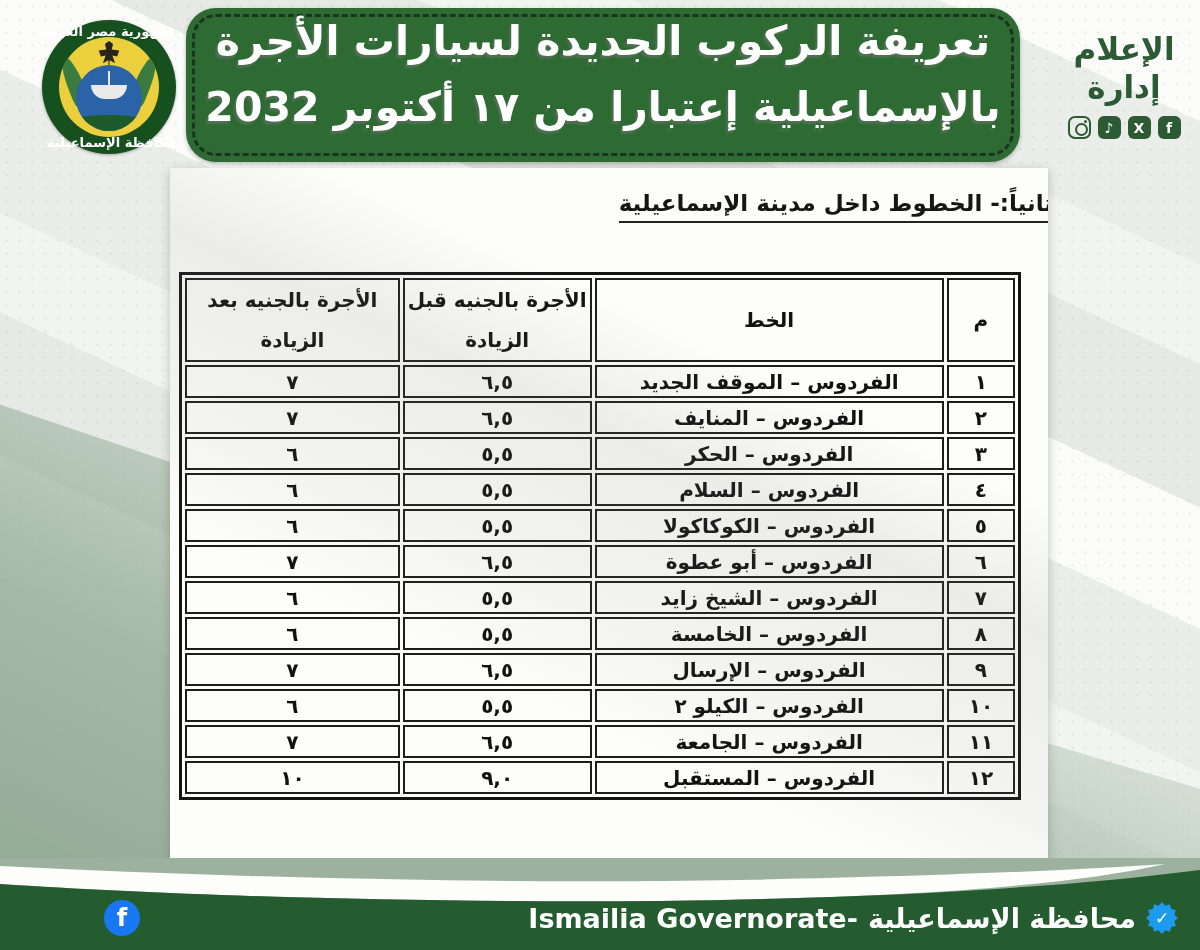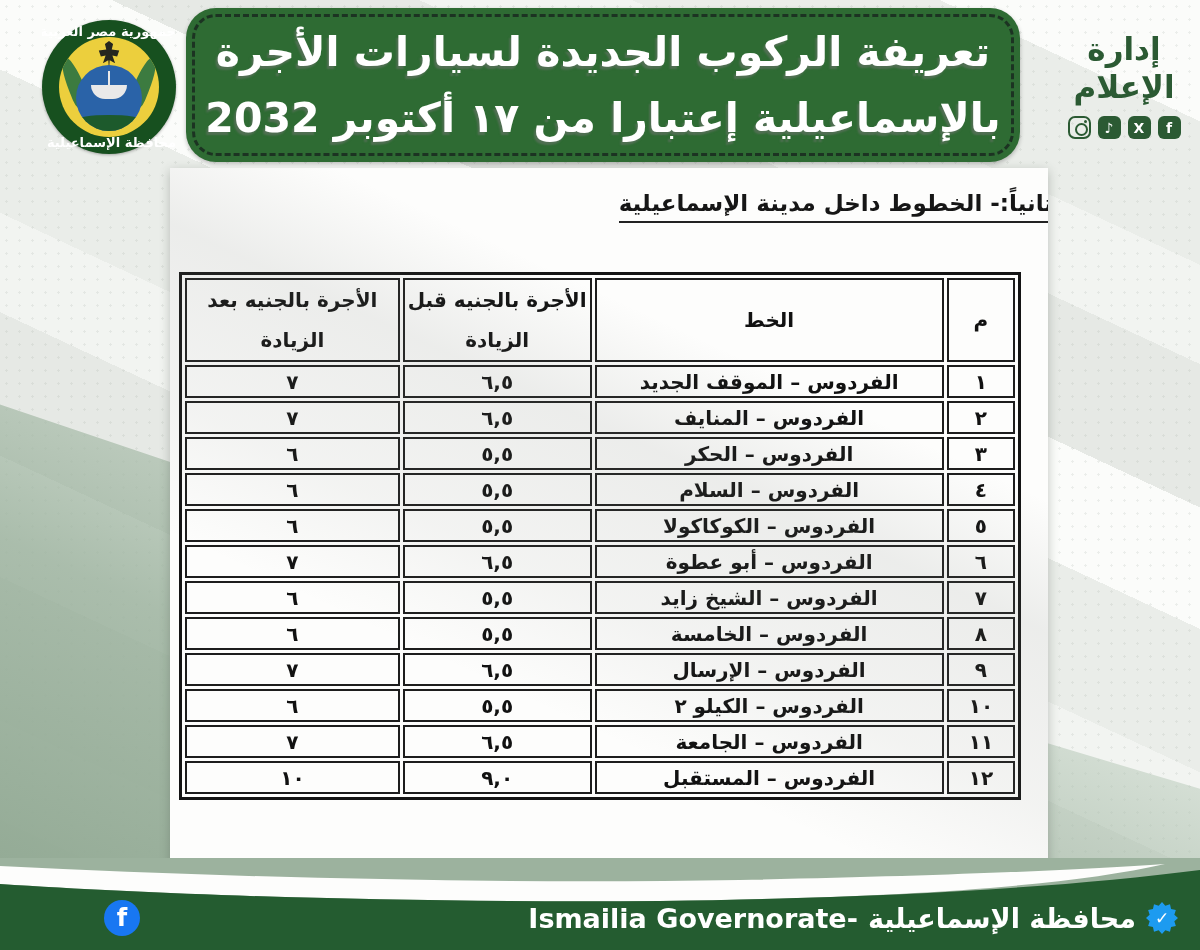--- a/index.html
+++ b/index.html
@@ -14,21 +14,21 @@
     background-image:radial-gradient(rgba(150,160,150,.35) 1.2px,transparent 1.4px);
     background-size:13px 13px;}
   .sage{position:absolute;left:0;right:0;top:330px;bottom:0;z-index:1;
     background:linear-gradient(205deg,rgba(170,192,172,.0) 0%,rgba(190,207,191,.45) 35%,rgba(156,178,158,.85) 65%,#8fa791 100%);
     clip-path:polygon(0 12%,55% 48%,100% 74%,100% 100%,0 100%);}
 
   
   .banner{position:absolute;left:186px;top:8px;width:834px;height:154px;z-index:5;
     background:#2e6b33;border-radius:30px;box-shadow:0 2px 4px rgba(0,0,0,.25);}
   .banner-border{position:absolute;inset:6px;border:3px dashed #1c3322;border-radius:24px;}
-  .banner-text{position:absolute;inset:0;display:flex;flex-direction:column;justify-content:center;
+  .banner-text{position:absolute;inset:0;display:flex;flex-direction:column;
     align-items:center;direction:rtl;color:#fff;font-weight:bold;font-size:41px;line-height:66px;
     white-space:nowrap;text-shadow:-2px 3px 2px rgba(110,115,110,.55);}
 
   
   .logo{position:absolute;left:42px;top:20px;width:134px;height:134px;border-radius:50%;
     background:#17501f;z-index:5;box-shadow:0 1px 3px rgba(0,0,0,.3);}
   .logo .ring-text{position:absolute;left:0;right:0;text-align:right;color:#fff;
     font-size:13px;font-weight:bold;direction:rtl;white-space:nowrap;overflow:hidden;}
   .logo .ring-text.top{top:4px;}
   .logo .ring-text.bottom{bottom:4px;}
@@ -119,22 +119,22 @@
 
   <div class="banner">
     <div class="banner-border"></div>
     <div class="banner-text">
       <div>تعريفة الركوب الجديدة لسيارات الأجرة</div>
       <div>بالإسماعيلية إعتبارا من ١٧ أكتوبر 2032</div>
     </div>
   </div>
 
   <div class="media-admin">
+    <div class="ma-line">الإعلام</div>
     <div class="ma-line">إدارة</div>
-    <div class="ma-line">الإعلام</div>
     <div class="ma-icons">
       <div class="ig-icon"></div>
       <div class="sq-icon">♪</div>
       <div class="sq-icon">X</div>
       <div class="sq-icon">f</div>
     </div>
   </div>
 
   <div class="sheet">
     <div class="subtitle">ثانياً:- الخطوط داخل مدينة الإسماعيلية</div>

